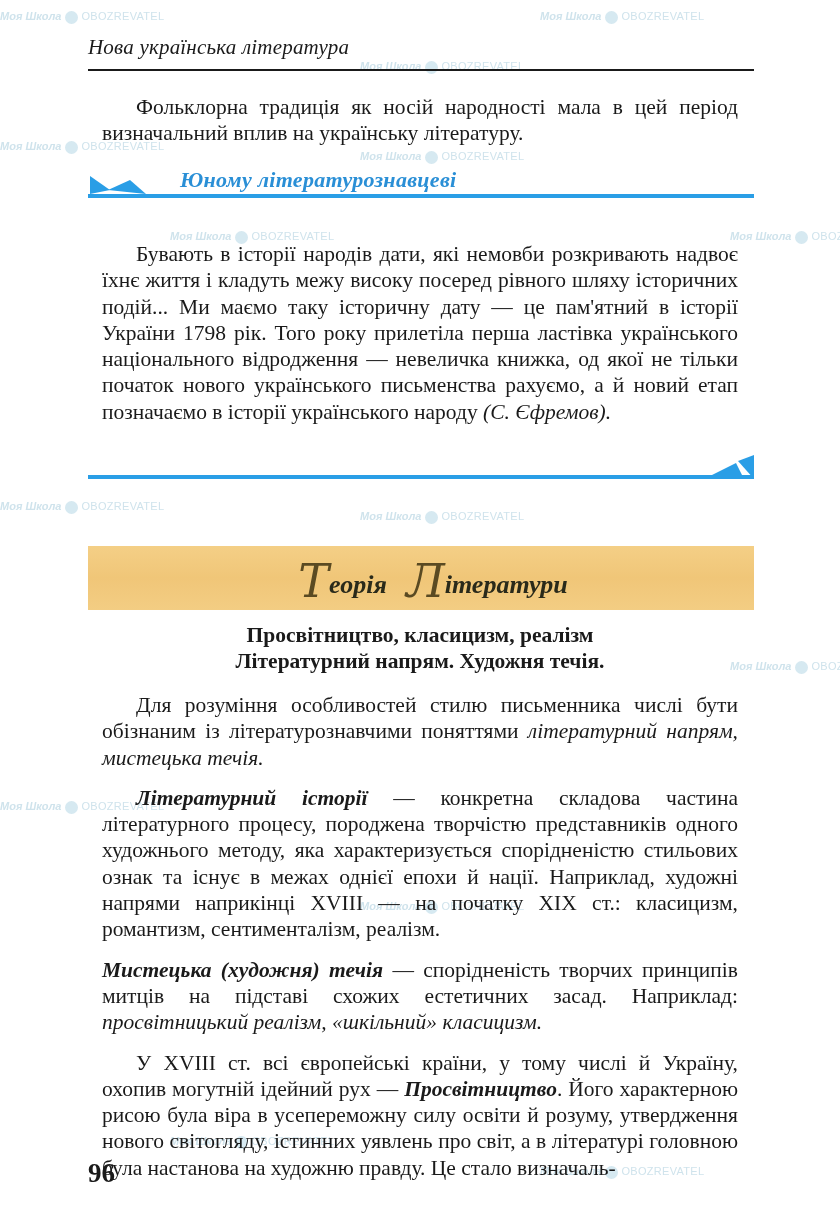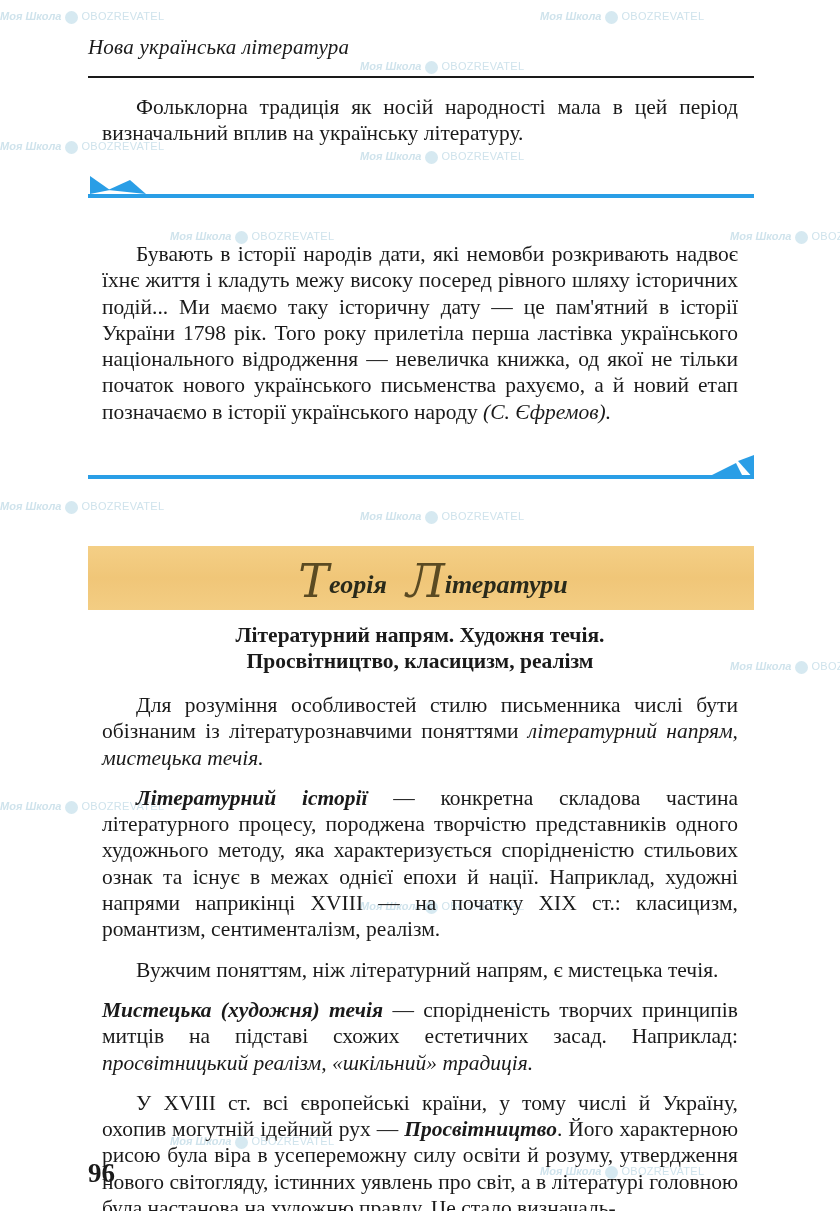--- a/index.html
+++ b/index.html
@@ -3,21 +3,21 @@
 <meta charset="utf-8">
 <style>
   html, body { margin: 0; padding: 0; }
   body {
     width: 840px; height: 1211px; background: #ffffff; position: relative; overflow: hidden;
     font-family: "Liberation Serif", "DejaVu Serif", serif; color: #1a1a1a;
   }
   .running-head {
     position: absolute; left: 88px; top: 34px; width: 666px;
     font-style: italic; font-size: 21px; line-height: 26px; color: #1a1a1a;
-    border-bottom: 2px solid #1a1a1a; padding-bottom: 16px; letter-spacing: 0.2px;
+    border-bottom: 2px solid #1a1a1a; padding-bottom: 9px; letter-spacing: 0.2px;
   }
   .para {
     font-size: 21.5px; line-height: 26.3px; text-align: justify; margin: 14px;
     text-indent: 34px; hyphens: manual;
   }
   .noindent { text-indent: 0; }
   .i { font-style: italic; }
   .bi { font-style: italic; font-weight: bold; }
   .blk { position: absolute; left: 88px; width: 664px; }
   .box-head {
@@ -74,42 +74,42 @@
 
 <div class="blk" style="top:80px">
   <p class="para">Фольклорна традиція як носій народності мала в цей період визначальний вплив на українську літературу.</p>
 </div>
 
 <div class="box-head">
   <svg width="80" height="30" style="position:absolute;left:0;top:2px">
     <polygon points="2,8 2,26 22,22" fill="#2a9ee6"></polygon>
     <polygon points="20,22 42,12 58,26" fill="#2a9ee6"></polygon>
   </svg>
+  <div class="title">Юному літературознавцеві</div>
   <div class="line"></div>
 </div>
 
 <div class="blk" style="top:230px">
   <p class="para" style="margin-top:11px"><span>Бувають в історії народів дати, які немовби розкривають надвоє їхнє життя і кладуть межу високу посеред рівного шляху історичних подій... Ми маємо таку історичну дату — це пам'ятний в історії України 1798 рік. Того року прилетіла перша ластівка українського національного відродження — невеличка книжка, од якої не тільки початок нового українського письменства рахуємо, а й новий етап позначаємо в історії українського народу</span> <span class="i">(С. Єфремов).</span></p>
 </div>
 
 <div class="box-foot">
   <div class="line"></div>
   <svg width="50" height="26" style="position:absolute;right:0;top:0">
     <polygon points="8,20 32,8 38,20" fill="#2a9ee6"></polygon>
     <polygon points="34,6 50,0 50,24" fill="#2a9ee6"></polygon>
   </svg>
 </div>
 
 <div class="theory-banner">
   <div class="t"><span class="cap">Т</span><span>еорія</span>&nbsp;&nbsp;&nbsp;<span class="cap">Л</span><span>ітератури</span></div>
 </div>
 
 <div class="blk" style="top:622px">
+  <div class="sub-title">Просвітництво, класицизм, реалізм</div>
   <div class="sub-title">Літературний напрям. Художня течія.</div>
-  <div class="sub-title">Просвітництво, класицизм, реалізм</div>
   <p class="para" style="margin-top:18px"><span>Для розуміння особливостей стилю письменника числі бути обізнаним із літературознавчими поняттями </span><span class="i">літературний напрям, мистецька течія.</span></p>
   <p class="para"><span class="bi">Літературний історії</span><span> — конкретна складова частина літературного процесу, породжена творчістю представників одного художнього методу, яка характеризується спорідненістю стильових ознак та існує в межах однієї епохи й нації. Наприклад, художні напрями наприкінці XVIII — на початку XIX ст.: класицизм, романтизм, сентименталізм, реалізм.</span></p>
-  <p class="para"><span>Вужчим поняттям, ніж літературний напрям, є мистецька течія.</span></p>
-  <p class="para noindent"><span class="bi">Мистецька (художня) течія</span><span> — спорідненість творчих принципів митців на підставі схожих естетичних засад. Наприклад: </span><span class="i">просвітницький реалізм, «шкільний» традиція.</span></p>
+  <p class="para noindent"><span class="bi">Мистецька (художня) течія</span><span> — спорідненість творчих принципів митців на підставі схожих естетичних засад. Наприклад: </span><span class="i">просвітницький реалізм, «шкільний» класицизм.</span></p>
   <p class="para"><span>У XVIII ст. всі європейські країни, у тому числі й Україну, охопив могутній ідейний рух — </span><span class="bi">Просвітництво</span><span>. Його характерною рисою була віра в усепереможну силу освіти й розуму, утвердження нового світогляду, істинних уявлень про світ, а в літературі головною була настанова на художню правду. Це стало визначаль-</span></p>
 </div>
 
 <div class="page-num">96</div>
 
 </body></html>

